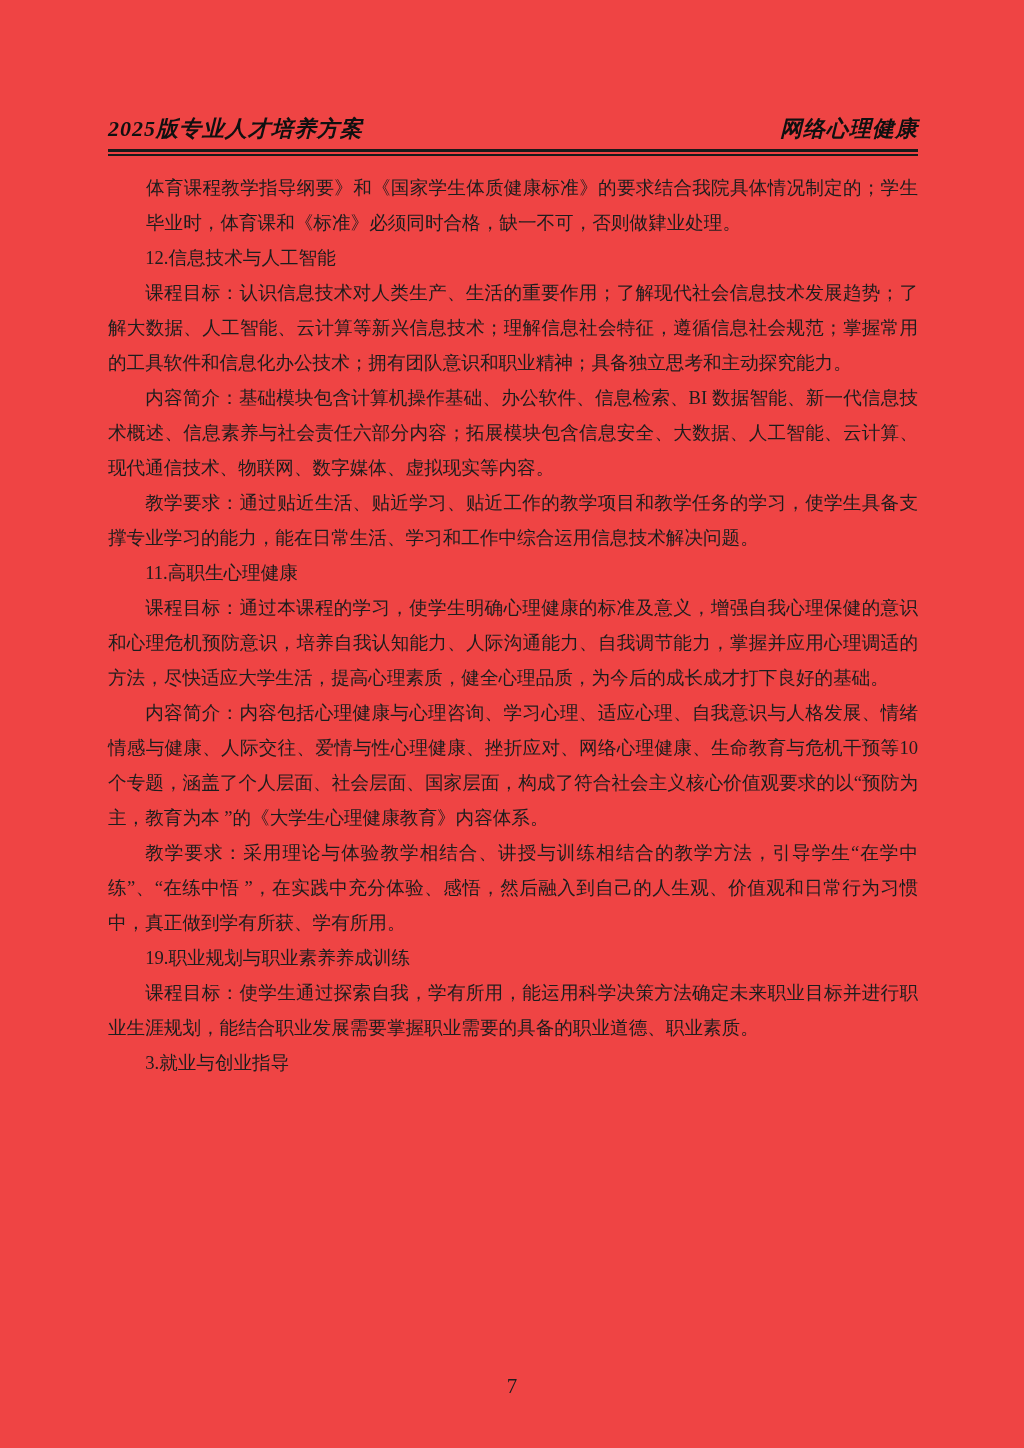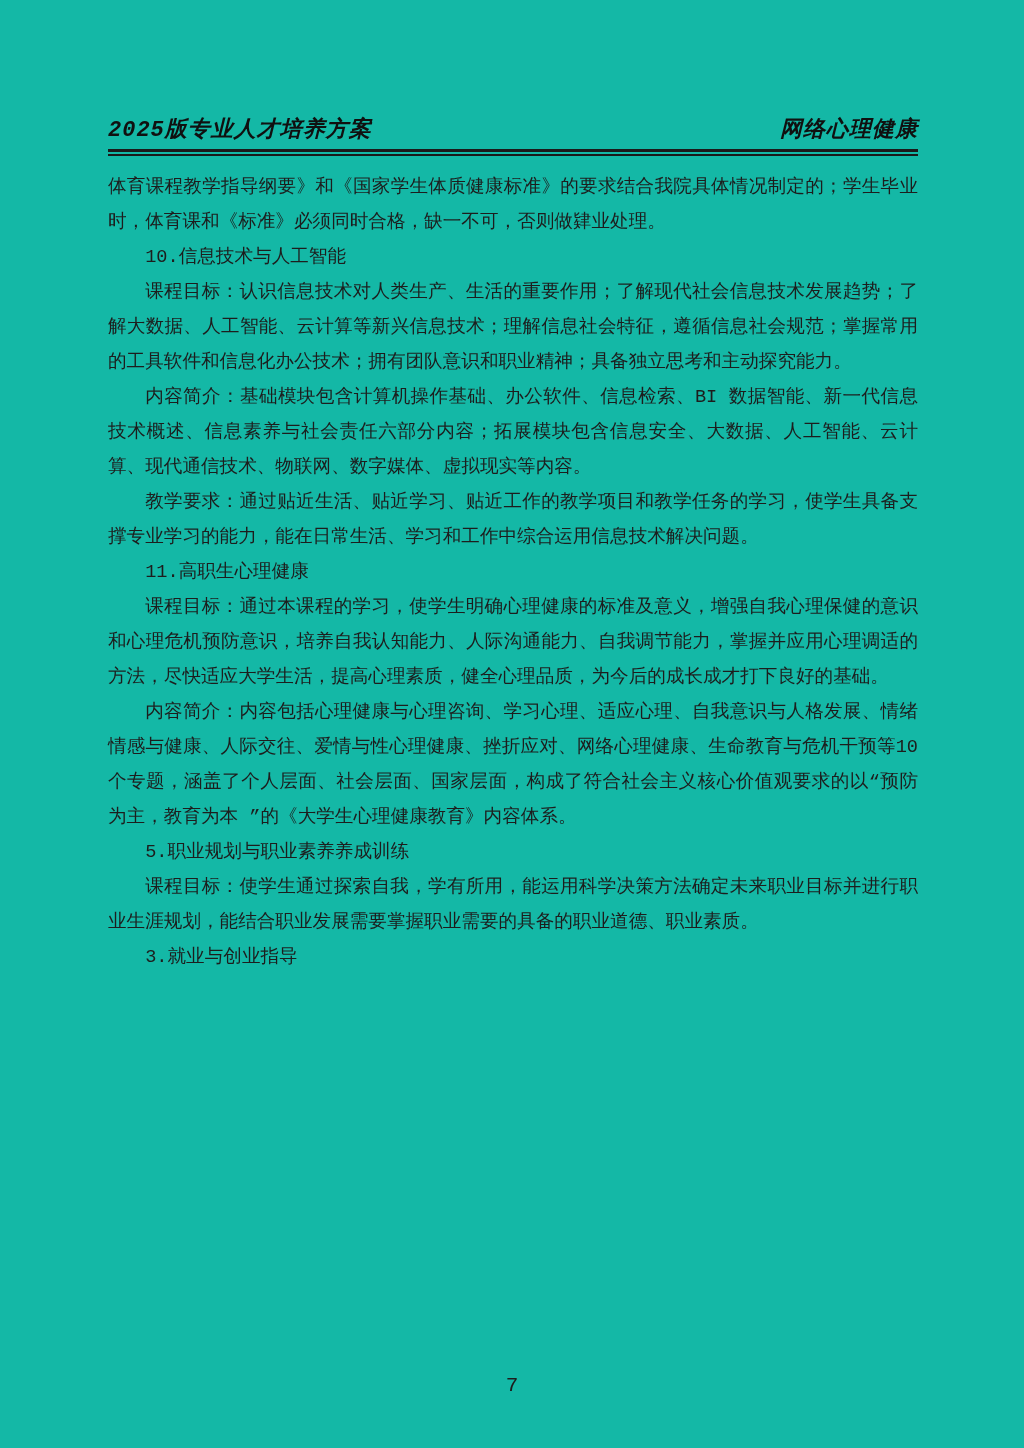--- a/index.html
+++ b/index.html
@@ -1,21 +1,21 @@
 <!DOCTYPE html>
 <html><head>
 <meta charset="utf-8">
 <style>
   * { margin:0; padding:0; box-sizing:content-box; }
   html,body { background:#ffffff; }
   .page {
     position:relative;
     width:1024px; height:1448px;
-    background:#14b8a6;
-    font-family:Liberation Mono, monospace;
+    background:#ef4444;
+    font-family:Liberation Serif, serif;
     color:#1d1d1d;
     overflow:hidden;
   }
   .header {
     position:absolute; top:114px; left:108px; width:810px;
     display:flex; justify-content:space-between; align-items:flex-end;
   }
   .header-left, .header-right {
     font-size:22px; font-weight:700; font-style:italic;
     letter-spacing:1px; color:#101010; white-space:nowrap;
@@ -28,49 +28,50 @@
   }
   .content {
     position:absolute; top:170px; left:108px; width:810px;
   }
   .para {
     font-size:18.6px; line-height:35px;
     text-align:justify; text-justify:inter-ideograph;
     text-indent:2em; color:#1d1d1d;
     word-break:break-all;
   }
-  .para.cont { text-indent:0; }
+  .para.cont { text-indent:0;margin-left:38px; }
   .footer {
     position:absolute; top:1374px; left:0; width:1024px;
     text-align:center;
   }
   .page-number { font-size:21px; color:#1d1d1d; }
 </style>
 </head>
 <body>
 
 <div class="page">
 
   <div class="header">
     <span class="header-left">2025版专业人才培养方案</span>
     <span class="header-right">网络心理健康</span>
   </div>
 
   <div class="header-rule"></div>
 
   <div class="content">
     <p class="para cont">体育课程教学指导纲要》和《国家学生体质健康标准》的要求结合我院具体情况制定的；学生毕业时，体育课和《标准》必须同时合格，缺一不可，否则做肄业处理。</p>
-    <p class="para">10.信息技术与人工智能</p>
+    <p class="para">12.信息技术与人工智能</p>
     <p class="para">课程目标：认识信息技术对人类生产、生活的重要作用；了解现代社会信息技术发展趋势；了解大数据、人工智能、云计算等新兴信息技术；理解信息社会特征，遵循信息社会规范；掌握常用的工具软件和信息化办公技术；拥有团队意识和职业精神；具备独立思考和主动探究能力。</p>
     <p class="para">内容简介：基础模块包含计算机操作基础、办公软件、信息检索、BI 数据智能、新一代信息技术概述、信息素养与社会责任六部分内容；拓展模块包含信息安全、大数据、人工智能、云计算、现代通信技术、物联网、数字媒体、虚拟现实等内容。</p>
     <p class="para">教学要求：通过贴近生活、贴近学习、贴近工作的教学项目和教学任务的学习，使学生具备支撑专业学习的能力，能在日常生活、学习和工作中综合运用信息技术解决问题。</p>
     <p class="para">11.高职生心理健康</p>
     <p class="para">课程目标：通过本课程的学习，使学生明确心理健康的标准及意义，增强自我心理保健的意识和心理危机预防意识，培养自我认知能力、人际沟通能力、自我调节能力，掌握并应用心理调适的方法，尽快适应大学生活，提高心理素质，健全心理品质，为今后的成长成才打下良好的基础。</p>
     <p class="para">内容简介：内容包括心理健康与心理咨询、学习心理、适应心理、自我意识与人格发展、情绪情感与健康、人际交往、爱情与性心理健康、挫折应对、网络心理健康、生命教育与危机干预等10个专题，涵盖了个人层面、社会层面、国家层面，构成了符合社会主义核心价值观要求的以“预防为主，教育为本 ”的《大学生心理健康教育》内容体系。</p>
-    <p class="para">5.职业规划与职业素养养成训练</p>
+    <p class="para">教学要求：采用理论与体验教学相结合、讲授与训练相结合的教学方法，引导学生“在学中练”、“在练中悟 ”，在实践中充分体验、感悟，然后融入到自己的人生观、价值观和日常行为习惯中，真正做到学有所获、学有所用。</p>
+    <p class="para">19.职业规划与职业素养养成训练</p>
     <p class="para">课程目标：使学生通过探索自我，学有所用，能运用科学决策方法确定未来职业目标并进行职业生涯规划，能结合职业发展需要掌握职业需要的具备的职业道德、职业素质。</p>
     <p class="para">3.就业与创业指导</p>
   </div>
 
   <div class="footer">
     <span class="page-number">7</span>
   </div>
 
 </div>
 

